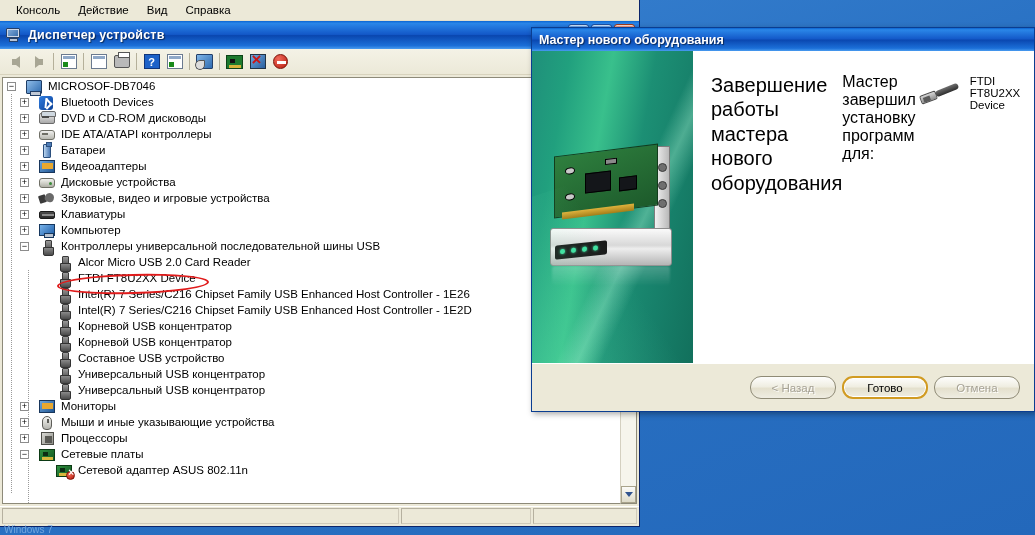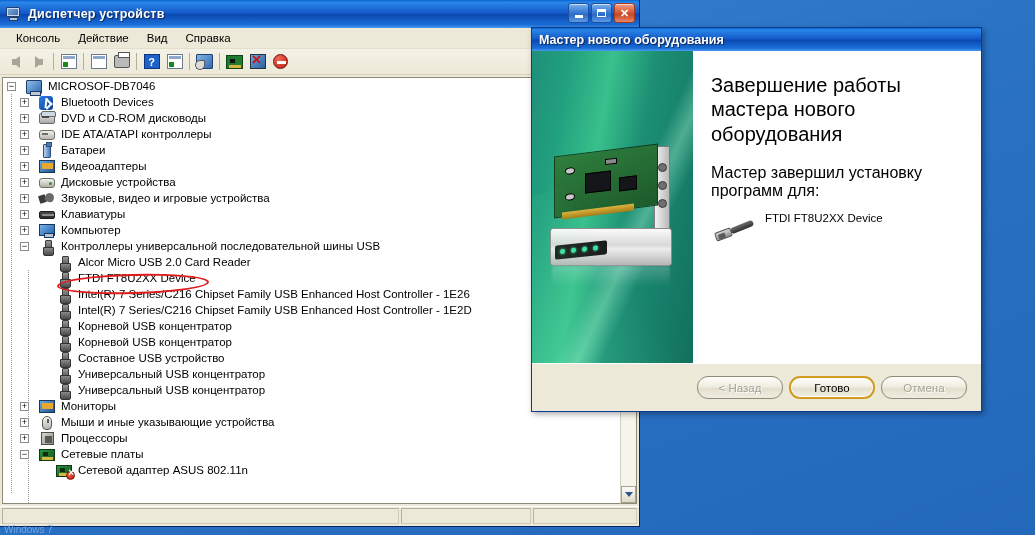--- a/index.html
+++ b/index.html
@@ -181,21 +181,21 @@
   }
   .sb-panel{border:1px solid #cfcaba;border-top-color:#b5b09f;border-left-color:#b5b09f;background:#ece9d8;}
   .sb-p1{flex:1 1 auto;}
   .sb-p2{width:130px;}
   .sb-p3{width:104px;}
 
   
   #wizard {
     position: absolute;
     left: 531px; top: 27px;
-    width: 451px; height: 385px;
+    width: 504px; height: 385px;
     background:#ece9d8;
     border:1px solid #0a3d91;
     display:flex;flex-direction:column;
     box-shadow: 2px 2px 6px rgba(0,0,0,.35);
   }
   #wz-titlebar{
     height:23px;
     background: linear-gradient(180deg,#0a64d2 0%,#2a86e8 8%,#1358c8 48%,#0a47b0 52%,#1b6fd8 88%,#4a9cf0 100%);
     display:flex;align-items:center;padding-left:7px;flex:0 0 auto;
   }
@@ -229,21 +229,21 @@
   .pci-bracket .port{position:absolute;left:3px;width:9px;height:9px;border-radius:50%;background:#6f6f6f;border:1px solid #3c3c3c;}
   .box-body{
     position:absolute;left:0px;top:82px;width:122px;height:38px;
     background:linear-gradient(180deg,#fafafa 0%,#d8d8d8 45%,#ededed 55%,#b5b5b5 100%);
     border:1px solid #8c8c8c;border-radius:3px;
   }
   .box-panel{position:absolute;left:4px;top:14px;width:52px;height:14px;background:#1a1a1a;border-radius:2px;transform:skewY(-6deg);}
   .led{position:absolute;top:4px;width:5px;height:5px;border-radius:50%;background:#3fe0a0;box-shadow:0 0 3px #3fe0a0;}
   .box-refl{position:absolute;left:2px;top:120px;width:118px;height:20px;background:linear-gradient(180deg,rgba(255,255,255,.22),rgba(255,255,255,0));border-radius:3px;filter:blur(1px);}
 
-  #wz-main{flex:1 1 auto;padding:22px 20px 6px 18px;position:relative;background:#fff;display:flex;flex-direction:column;min-width:0;}
+  #wz-main{flex:1 1 auto;padding:22px 20px 6px 18px;position:relative;background:#fff;display:flex;flex-direction:row;min-width:0;}
   #wz-heading{font-size:20px;line-height:1.22;color:#000;font-weight:normal;margin:0 0 18px 0;}
   #wz-sub{font-size:16px;color:#000;margin-bottom:10px;}
   #wz-devrow{display:flex;align-items:flex-start;gap:10px;margin-left:4px;}
   .usb-cable{width:40px;height:24px;position:relative;flex:0 0 auto;margin-top:12px;}
   .usb-plug{position:absolute;left:0;top:8px;width:17px;height:9px;background:linear-gradient(180deg,#d6d6d6,#8c8c8c);border:1px solid #4d4d4d;border-radius:2px;transform:rotate(-20deg);}
   .usb-plug::after{content:'';position:absolute;left:2px;top:2px;width:7px;height:5px;background:#5a5a5a;}
   .usb-wire{position:absolute;left:15px;top:2px;width:24px;height:6px;background:linear-gradient(180deg,#6e6e6e,#2e2e2e);border-radius:3px;transform:rotate(-22deg);}
   #wz-devname{font-size:11.5px;color:#000;padding-top:2px;}
   #wz-closeinfo{font-size:11.5px;color:#000;margin-top:auto;margin-bottom:6px;}
   #wz-buttons{
@@ -270,46 +270,46 @@
   #watermark{
     position:absolute;left:4px;bottom:0px;font-size:10px;color:#7fb0e4;
     opacity:.85;white-space:nowrap;
   }
 </style>
 </head>
 <body>
 
 <div id="devmgr">
 
+  <div id="dm-menubar">
+    <div class="menu-item">Консоль</div>
+    <div class="menu-item">Действие</div>
+    <div class="menu-item">Вид</div>
+    <div class="menu-item">Справка</div>
+  </div>
+
   <div id="devmgr-titlebar">
     <div id="dm-title-icon">
       <div class="monitor-glyph"></div>
         <div class="monitor-base"></div>
     </div>
     <div id="dm-title-text">Диспетчер устройств</div>
     <div id="dm-titlebuttons">
       <div class="tbtn">
           <div class="glyph-min"></div>
         </div>
       <div class="tbtn">
           <div class="glyph-max"></div>
         </div>
       <div class="tbtn close">
           <span>✕</span>
         </div>
     </div>
   </div>
 
-  <div id="dm-menubar">
-    <div class="menu-item">Консоль</div>
-    <div class="menu-item">Действие</div>
-    <div class="menu-item">Вид</div>
-    <div class="menu-item">Справка</div>
-  </div>
-
   <div id="dm-toolbar">
     <div class="tb-btn">
         <div class="arrow-l"></div>
       </div>
     <div class="tb-btn">
         <div class="arrow-r"></div>
       </div>
     <div class="tb-sep"></div>
     <div class="tb-btn">
         <div class="ic-box green"></div>

